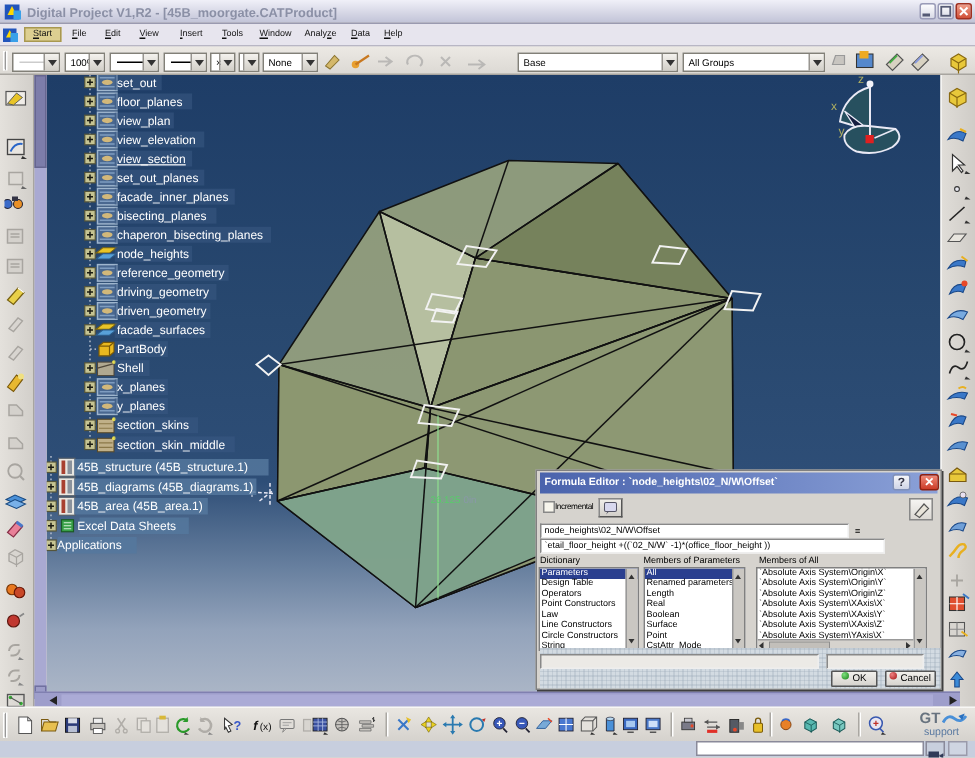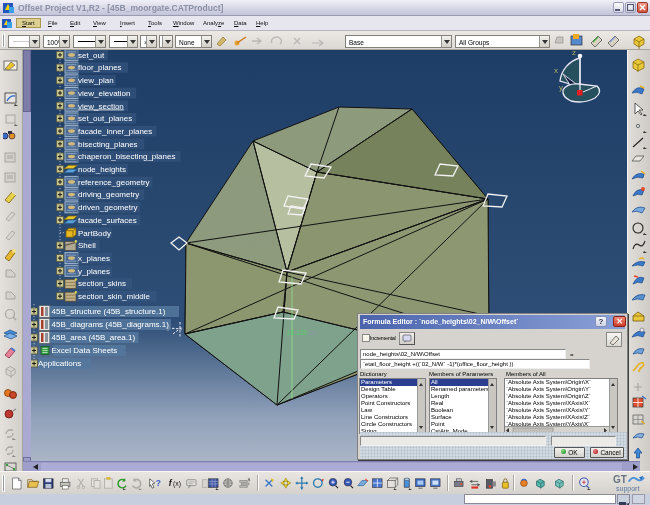--- a/index.html
+++ b/index.html
@@ -57,21 +57,21 @@
 .sep{position:absolute;background:#aaa7a2;box-shadow:1px 0 0 #fff}
 </style></head>
 <body>
 
 <div id="title" class="abs">
  <svg class="abs" style="left:3px;top:2px" width="12" height="12">
       <rect x="0" y="1" width="10" height="10" fill="#2255bb"></rect>
       <path d="M2 8 L5 2 L8 8 Z" fill="#ffd800"></path>
       <rect x="6" y="5" width="5" height="6" fill="#3aa0e8"></rect>
     </svg>
- <span class="txt">Offset Project V1,R2 - [45B_moorgate.CATProduct]</span>
+ <span class="txt">Digital Project V1,R2 - [45B_moorgate.CATProduct]</span>
  <div class="winbtn" style="left:613px"><svg width="9" height="9">
         <rect x="1" y="6" width="5" height="2" fill="#555a74"></rect>
       </svg></div>
  <div class="winbtn" style="left:625px"><svg width="9" height="9">
         <rect x="1.5" y="1.5" width="6" height="6" fill="none" stroke="#555a74" stroke-width="1.2"></rect>
       </svg></div>
  <div class="winbtn" style="left:637px;background:linear-gradient(#f0a08c,#d05038);border-color:#a03020"><svg width="9" height="9">
         <path d="M2 2 L7 7 M7 2 L2 7" stroke="#fff" stroke-width="1.4"></path>
       </svg></div>
 </div>

